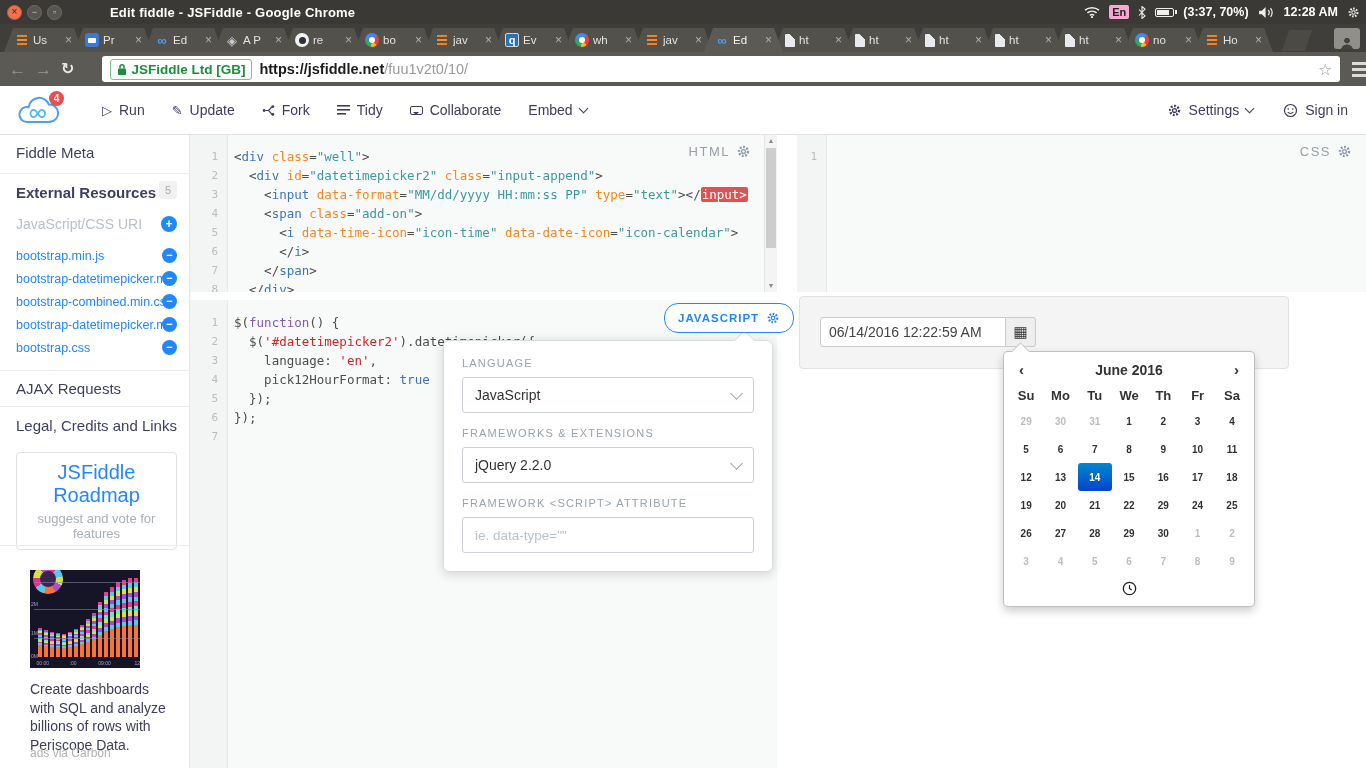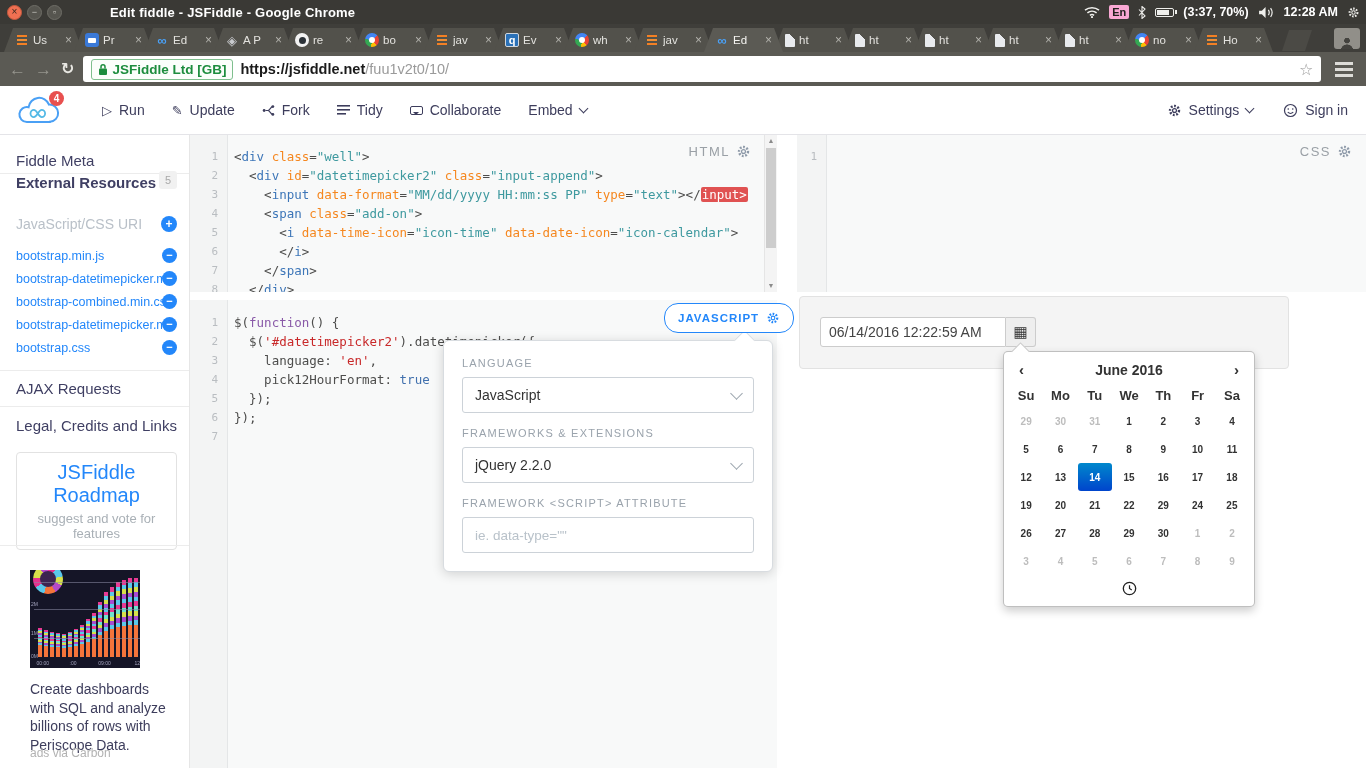--- a/index.html
+++ b/index.html
@@ -48,21 +48,21 @@
      clip-path:polygon(7px 0,100% 0,calc(100% - 7px) 100%,0 100%)}
   #profile-btn{position:absolute;right:6px;bottom:3px;width:26px;height:21px;background:#918f89;border-radius:3px;
      display:flex;align-items:flex-end;justify-content:center;overflow:hidden}
   .person-icon{width:12px;height:11px;background:
      radial-gradient(circle at 50% 24%,#44433f 2.6px,transparent 3px),
      radial-gradient(circle at 50% 115%,#44433f 6px,transparent 6.4px)}
   
   #toolbar{position:absolute;left:0;top:52px;width:1366px;height:34px;background:#5b5a54;display:flex;align-items:center;z-index:48}
   .nav-ico{font-size:17px;color:#96958e;margin-left:9px;line-height:1}
   .nav-ico.reload{color:#e8e7e2;font-size:16px;font-weight:bold}
-  #omnibox{height:26px;background:#fff;border-radius:3px;margin-left:9px;flex:none;width:1238px;
+  #omnibox{height:26px;background:#fff;border-radius:3px;margin-left:28px;flex:none;width:1238px;
      display:flex;align-items:center;padding:0 8px;box-sizing:border-box}
   #cert-badge{display:flex;align-items:center;gap:4px;border:1px solid #7fbf8e;background:#fbfefb;border-radius:3px;
      padding:2px 6px;color:#1d8d3e;font-size:13.5px;font-weight:bold}
   .lock-icon{width:10px;height:13px}
   #url{margin-left:7px;font-size:14.5px;white-space:nowrap;overflow:hidden;flex:1}
   #url .host{color:#1b1b1b;font-weight:bold}
   #url .path{color:#9a9a9a}
   .star-icon{color:#9b9b9b;font-size:16px;margin-left:6px}
   #menu-btn{width:22px;height:18px;margin-left:12px;background:
      linear-gradient(#dddcd8 0 0) 50% 10%/18px 3px no-repeat,
@@ -390,23 +390,23 @@
         <circle cx="7" cy="8" r="1.1" fill="#3d3d5c"></circle>
           <circle cx="13" cy="8" r="1.1" fill="#3d3d5c"></circle>
         <path d="M6.3 12.3q3.7 3.2 7.4 0" fill="none" stroke="#3d3d5c" stroke-width="1.4"></path>
         </svg>
       <span>Sign in</span>
     </span>
   </div>
 </div>
 
 <div id="sidebar">
-  <div class="side-abs s-head" style="top:18px">Fiddle Meta</div>
+  <div class="side-abs s-head" style="top:10px">Fiddle Meta</div>
   <div class="s-div" style="top:39px"></div>
-  <div class="side-abs" style="top:40px;position:absolute">
+  <div class="side-abs" style="top:50px;position:absolute">
     <span class="s-head bold">External Resources</span>
     <span class="count-badge">5</span>
   </div>
   <div class="side-abs uri-row" style="top:82px">
     <span class="uri-ph">JavaScript/CSS URI</span>
     <span class="circle-btn">+</span>
   </div>
   <div class="side-abs" id="resource-list" style="top:110px">
       <div class="resource-row">
         <span class="resource-link">bootstrap.min.js</span>

